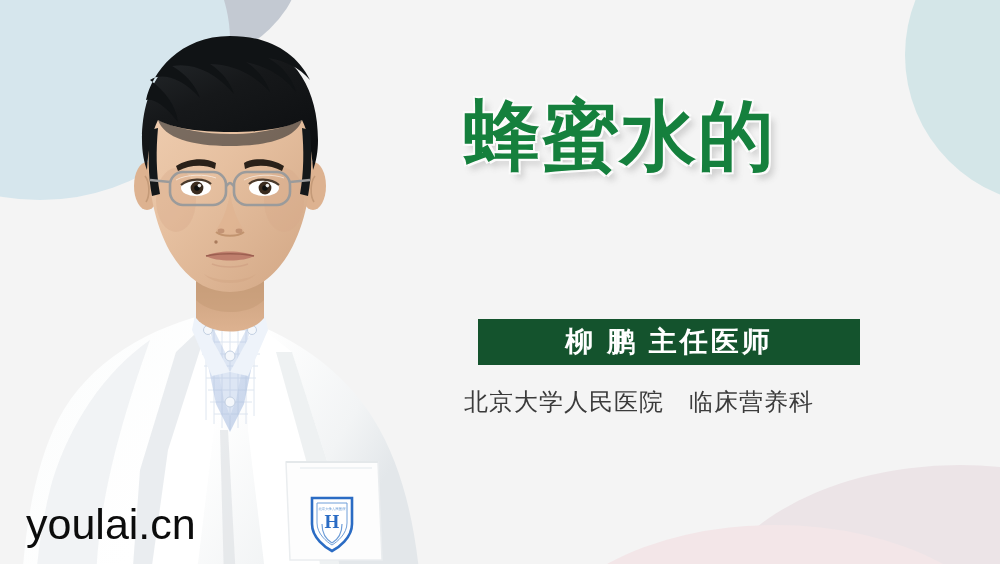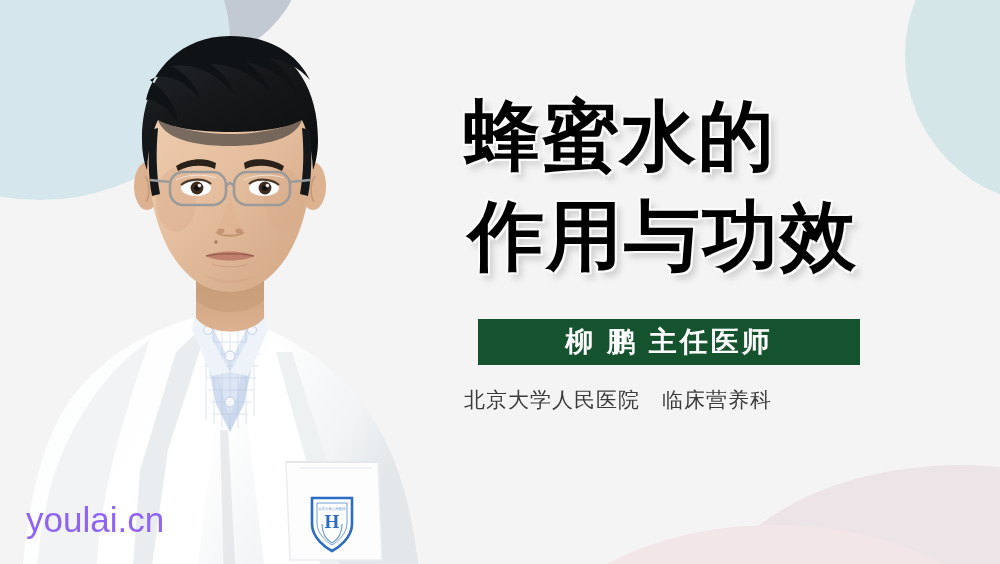--- a/index.html
+++ b/index.html
@@ -73,21 +73,21 @@
     left: 458px;
     top: 0;
     width: 520px;
     height: 564px;
   }
   .title {
     position: absolute;
     left: 6px;
     top: 86px;
     width: 500px;
-    color: #000000;
+    color: #15803d;
     font-size: 76px;
     font-weight: bold;
     line-height: 100px;
     letter-spacing: 2px;
     white-space: nowrap;
     text-shadow:
       -2px -2px 0 #fbfbfb,
        2px -2px 0 #fbfbfb,
       -2px  2px 0 #fbfbfb,
        2px  2px 0 #fbfbfb,
@@ -114,32 +114,32 @@
     letter-spacing: 3px;
     white-space: nowrap;
   }
 
   .affiliation {
     position: absolute;
     left: 6px;
     top: 386px;
     width: 500px;
     color: #3b3b3b;
-    font-size: 21px;
+    font-size: 24px;
     letter-spacing: 1px;
     white-space: nowrap;
   }
 
   
   .watermark {
     position: absolute;
     left: 26px;
     top: 500px;
-    color: #8b5cf6;
-    font-size: 35px;
+    color: #000000;
+    font-size: 43px;
     letter-spacing: 0px;
     font-weight: normal;
     opacity: 0.95;
     pointer-events: none;
   }
 </style>
 </head>
 <body>
 
 <div class="stage">
@@ -337,21 +337,20 @@
 
         <circle cx="216" cy="242" r="1.7" fill="#9c6b4e" opacity="0.8"></circle>
       </g>
     </svg>
   </div>
 
   <div class="content">
 
     <div class="title">
       <span class="title-line title-line-1">蜂蜜水的</span>
-      <span class="title-line title-line-2">作用与功效</span>
     </div>
 
     <div class="badge">
       <span class="badge-text">柳 鹏  主任医师</span>
     </div>
 
     <div class="affiliation">北京大学人民医院　临床营养科</div>
 
   </div>
 

